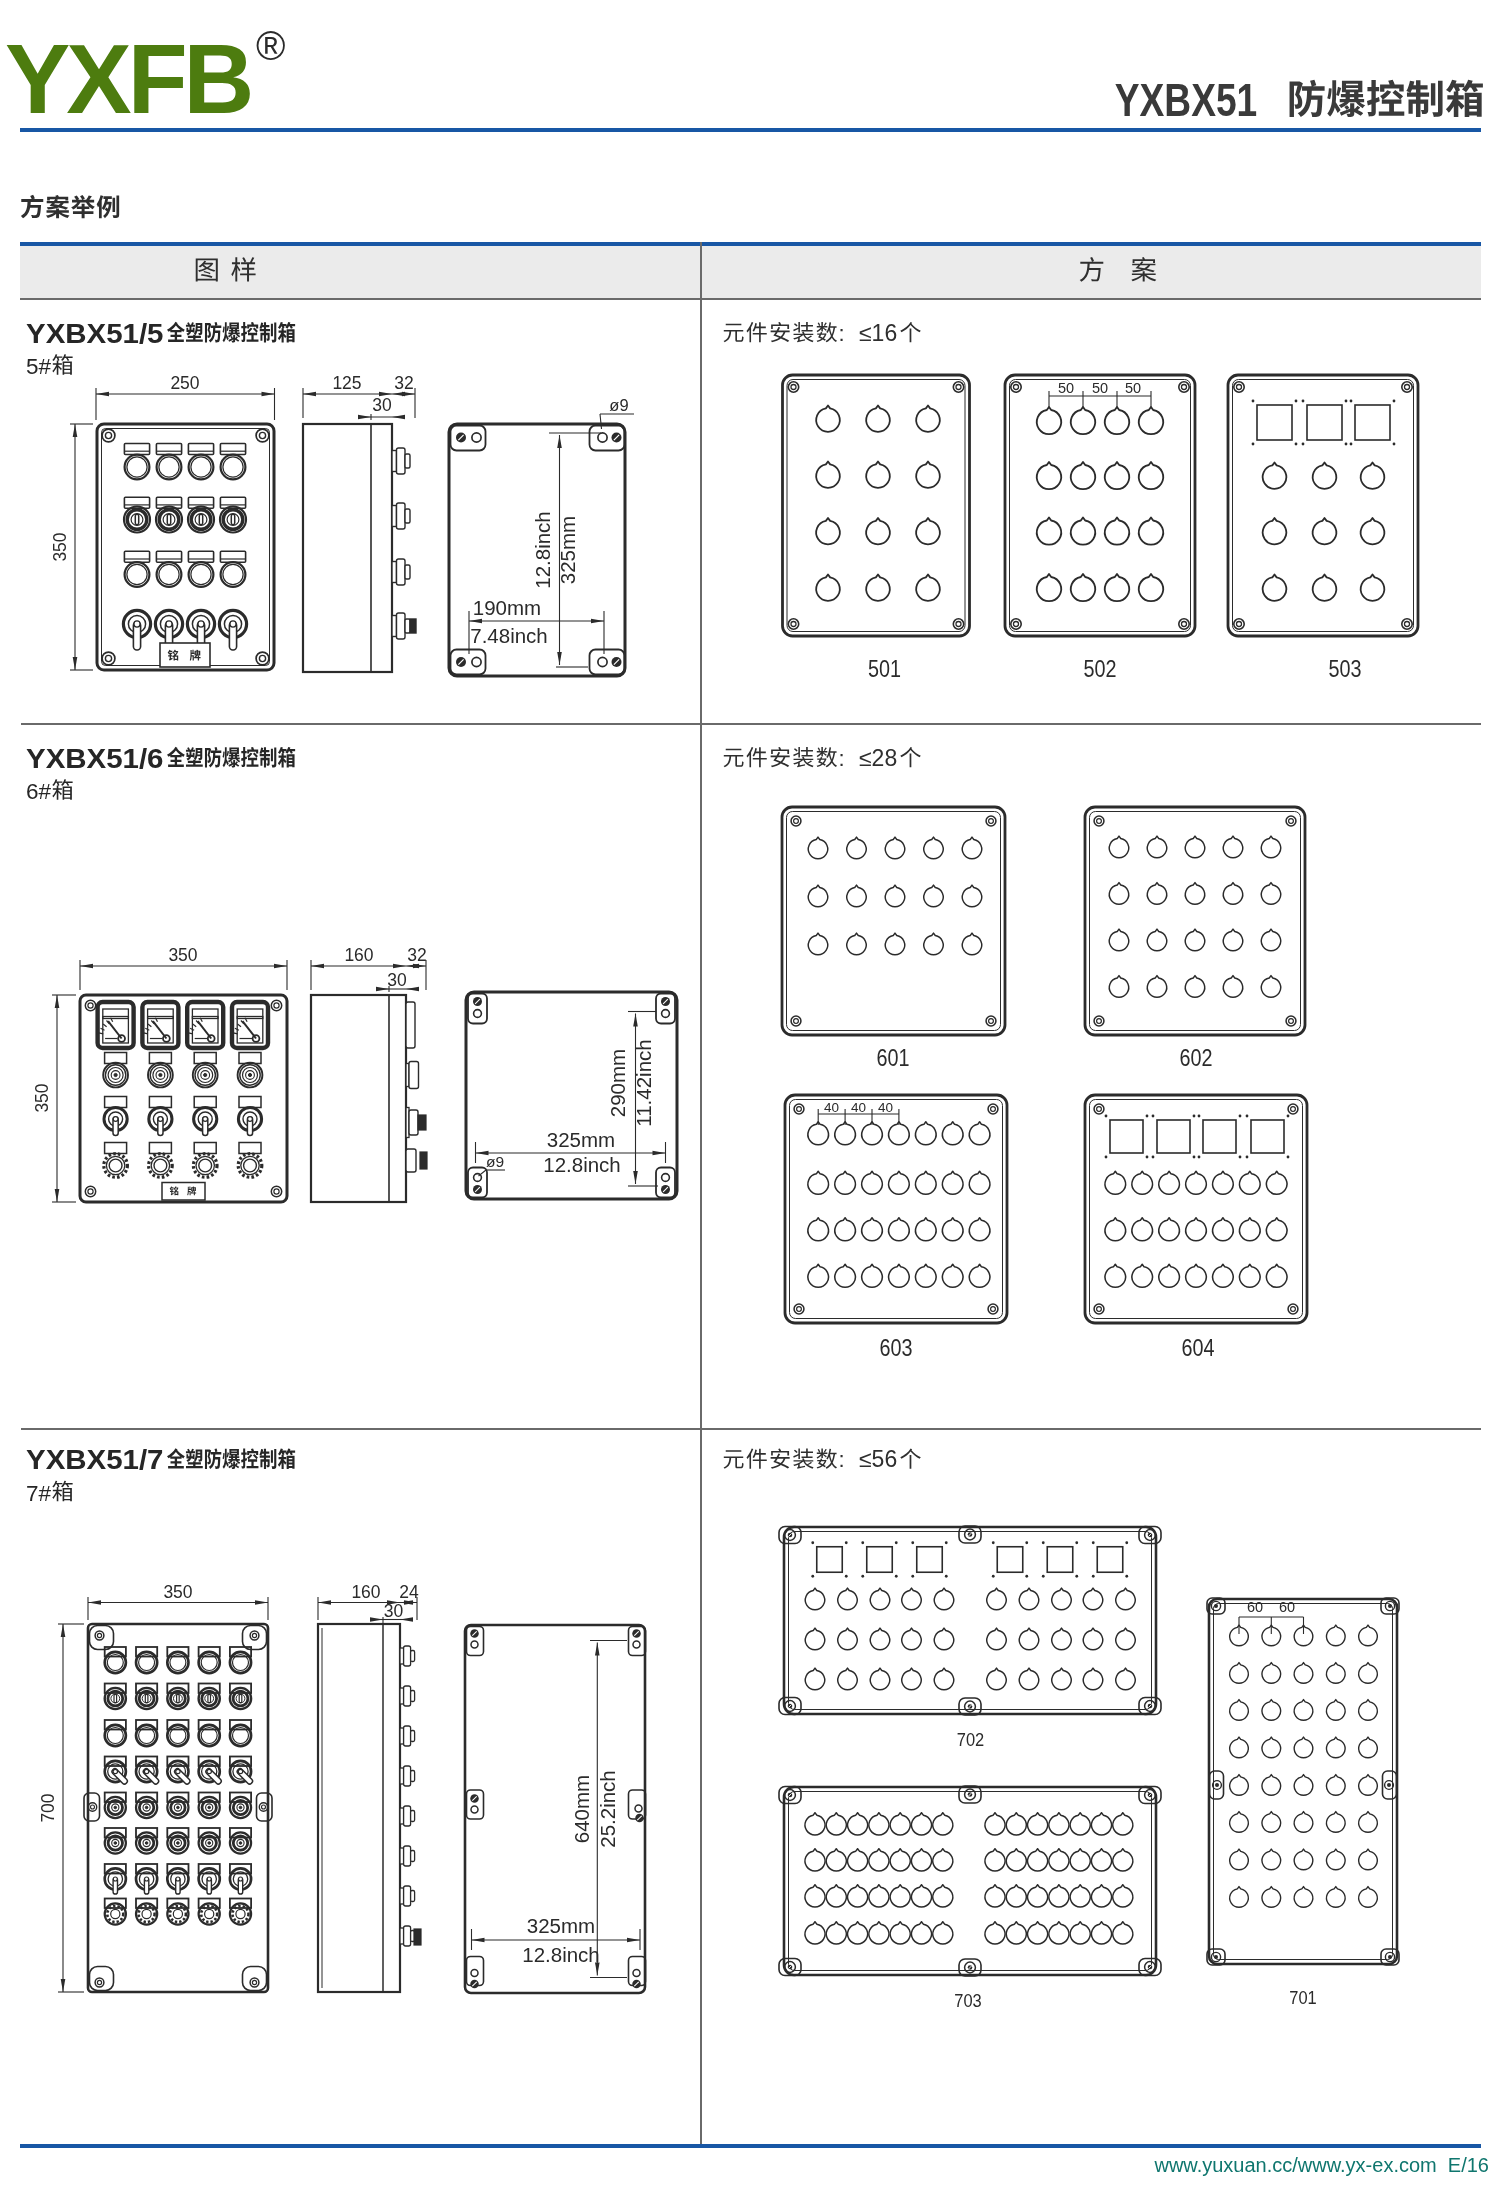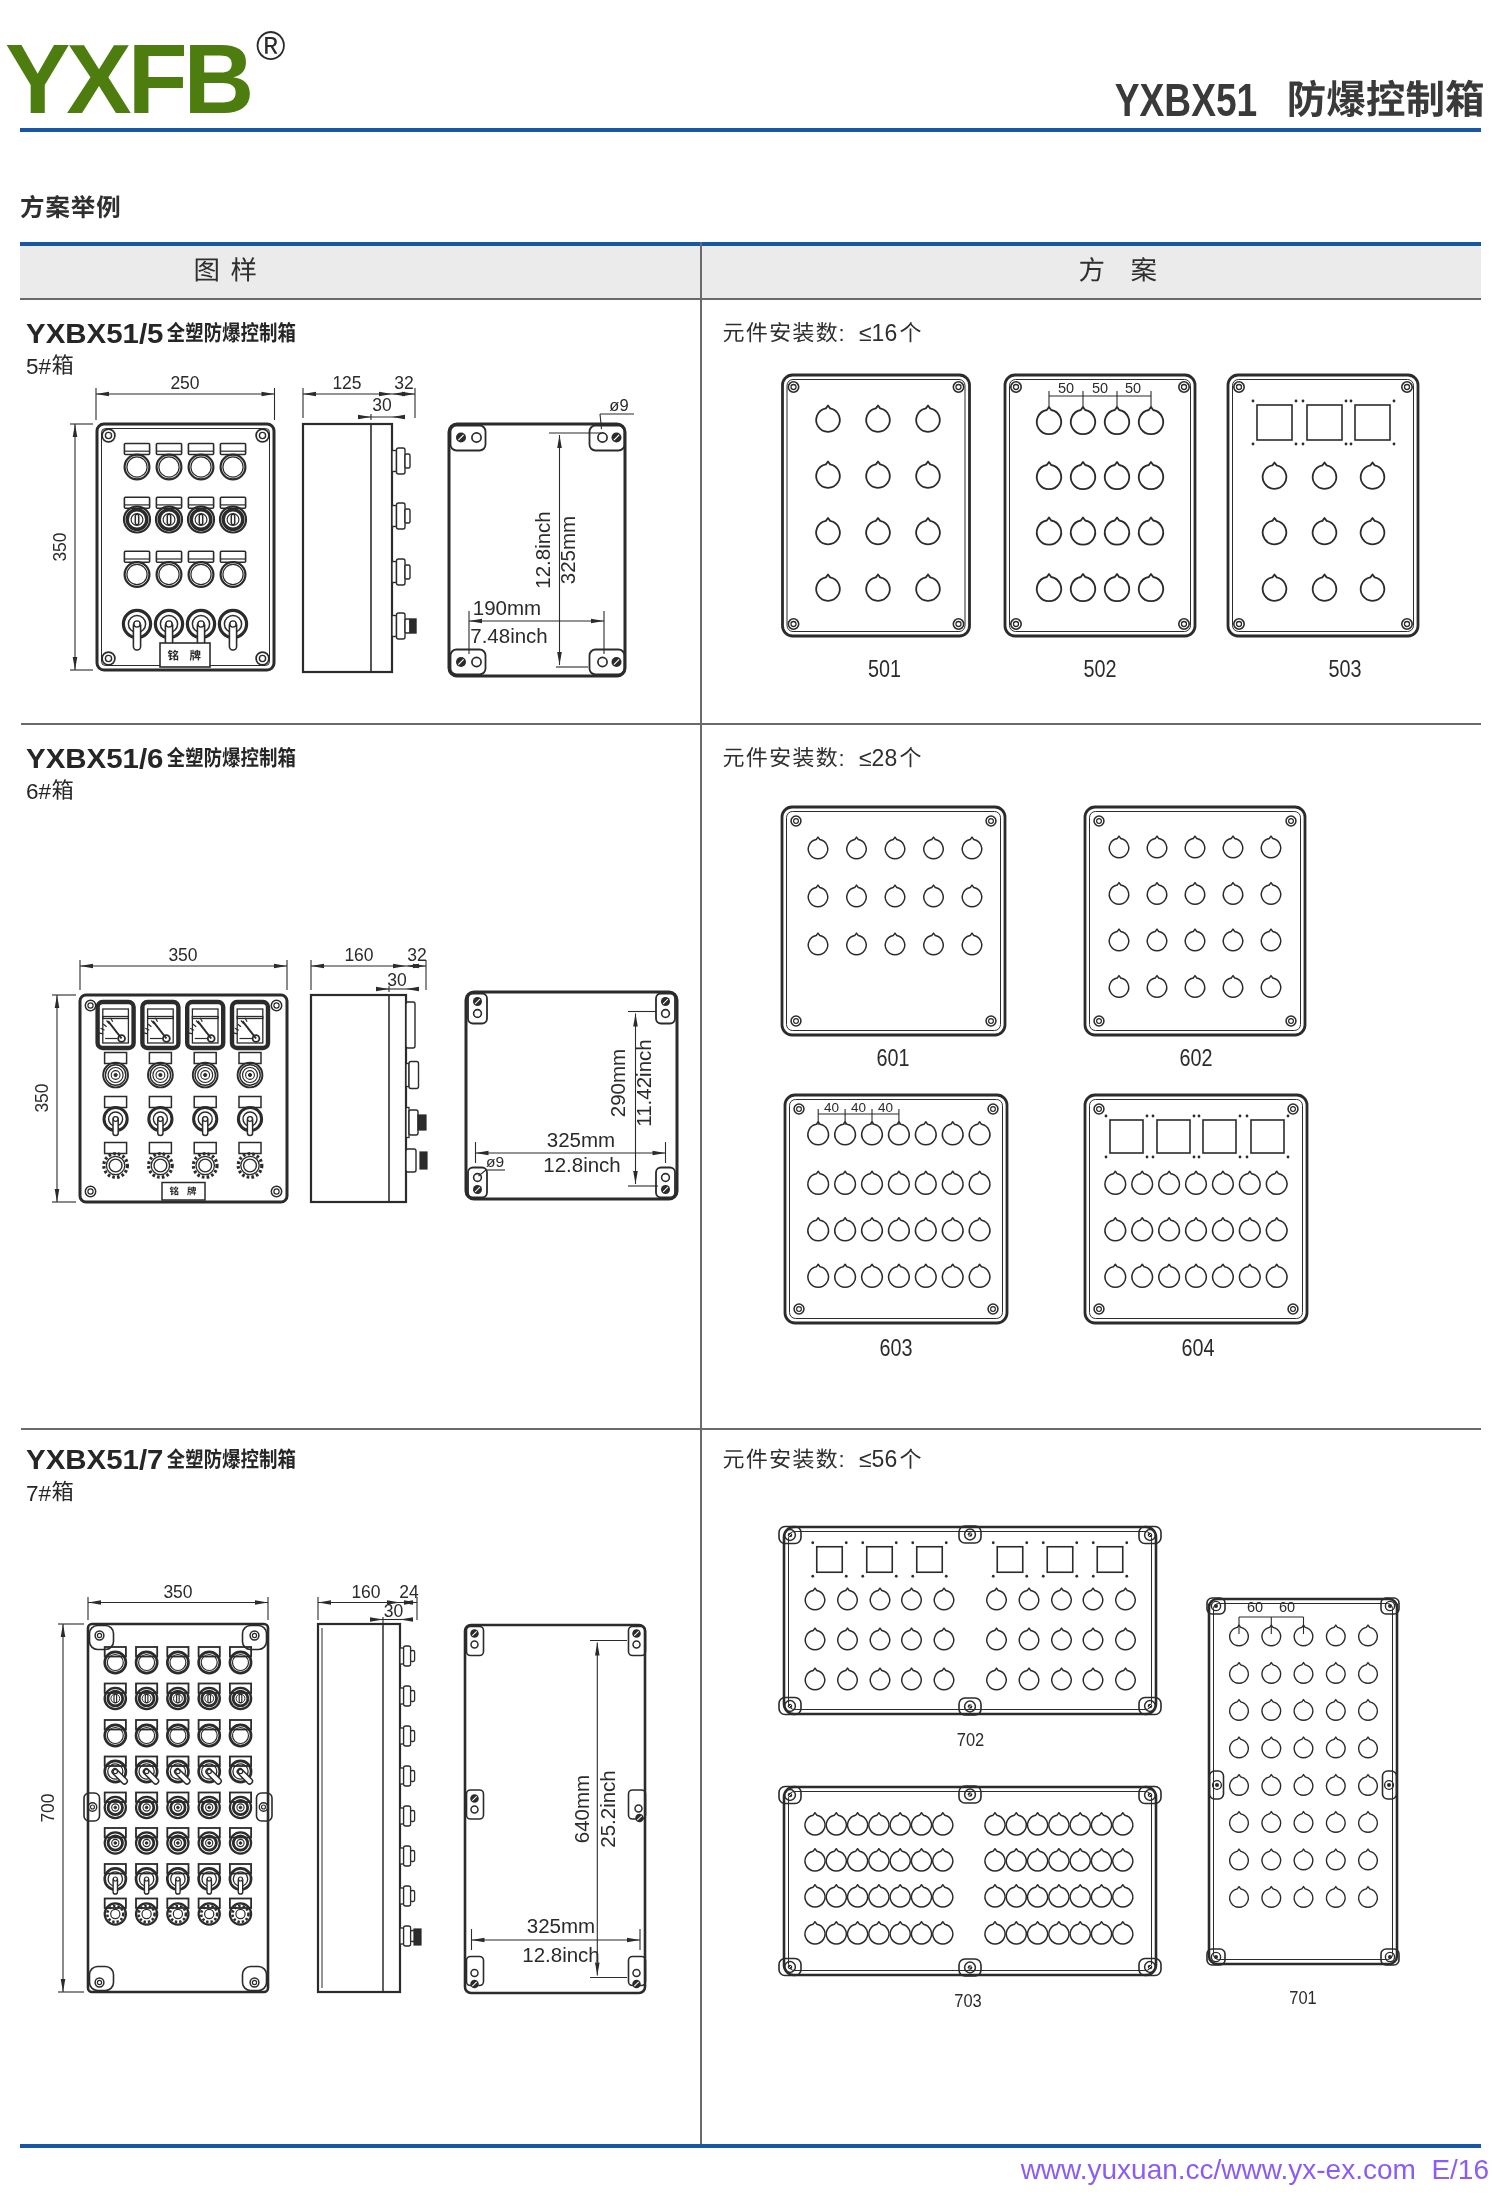--- a/index.html
+++ b/index.html
@@ -22,21 +22,21 @@
 <div class="abs" style="left:20px;top:242px;width:1461px;height:52px;background:#ebebeb;border-top:4px solid #1857a5;border-bottom:2px solid #6a6a6a;"></div>
 
 <div class="abs" style="left:699.5px;top:242px;width:2px;height:1904px;background:#6a6a6a;"></div>
 
 <div class="abs" style="left:21px;top:722.5px;width:1460px;height:2px;background:#6a6a6a;"></div>
 
 <div class="abs" style="left:21px;top:1427.5px;width:1460px;height:2px;background:#6a6a6a;"></div>
 
 <div class="abs" style="left:20px;top:2144px;width:1461px;height:4px;background:#1857a5;"></div>
 
-<div class="abs" style="right:11px;top:2154px;font-size:28px;color:#8b5cf6;text-align:right;">www.yuxuan.cc/www.yx-ex.com&nbsp; E/16</div>
+<div class="abs" style="right:11px;top:2154px;font-size:20px;color:#0f766e;text-align:right;">www.yuxuan.cc/www.yx-ex.com&nbsp; E/16</div>
 
 <svg class="abs" style="left:0;top:0" width="1500" height="2205" viewBox="0 0 1500 2205">
 <defs>
       <path id="b38450" d="M388 689V577H516C510 317 495 119 279 6C306 -16 341 -58 356 -87C531 10 594 161 619 350H782C776 144 767 61 749 41C739 30 730 26 714 26C694 26 653 27 609 32C629 -2 643 -52 645 -87C696 -89 745 -89 775 -83C808 -79 831 -69 854 -39C885 0 894 115 904 409C904 424 905 458 905 458H629L635 577H960V689H665L749 713C740 750 719 810 702 855L592 828C607 784 624 726 631 689ZM72 807V-90H184V700H274C257 630 234 537 212 472C271 404 285 340 285 293C285 265 280 244 268 235C259 229 249 227 238 227C226 227 212 227 193 228C210 198 219 151 220 121C244 120 269 120 288 123C310 126 331 133 347 145C380 169 394 211 394 278C394 336 382 406 317 485C347 565 382 676 409 764L328 811L311 807Z"></path>
       <path id="b29190" d="M65 641C61 559 47 452 24 388L95 361C120 435 134 548 135 632ZM294 677C287 614 268 523 253 466L314 441C333 493 355 578 377 647ZM455 165C477 143 501 113 511 92L583 142C571 162 545 191 523 210ZM500 646H805V608H500ZM500 752H805V715H500ZM152 839V496C152 322 139 137 25 -4C47 -20 82 -56 98 -79C157 -9 193 71 215 155C243 105 271 51 287 14L363 90C345 118 272 237 239 285C247 354 249 425 249 495V839ZM704 412V366H596V412ZM704 494H596V535H704ZM396 826V535H488V494H370V412H488V366H340V283H463C420 254 365 227 315 212C336 195 364 162 378 140C449 168 531 227 578 283H750C791 225 860 165 925 136C939 158 967 189 987 206C939 222 887 251 848 283H958V366H813V412H931V494H813V535H913V826ZM341 25 377 -56C444 -28 523 8 603 44V6C603 -4 599 -6 588 -6C578 -7 542 -7 509 -6C523 -29 539 -65 545 -91C600 -91 639 -90 669 -76C701 -63 708 -41 708 4V37C771 4 832 -32 871 -60L934 8C899 31 848 59 793 86C815 106 838 130 858 154L790 197C774 174 747 143 722 118L708 125V258H603V126C506 87 407 49 341 25Z"></path>
       <path id="b25511" d="M673 525C736 474 824 400 867 356L941 436C895 478 804 548 743 595ZM140 851V672H39V562H140V353L26 318L49 202L140 234V53C140 40 136 36 124 36C112 35 77 35 41 36C55 5 69 -45 72 -74C136 -74 180 -70 210 -52C241 -33 250 -3 250 52V273L350 310L331 416L250 389V562H335V672H250V851ZM540 591C496 535 425 478 359 441C379 420 410 375 423 352H403V247H589V48H326V-57H972V48H710V247H899V352H434C507 400 589 479 641 552ZM564 828C576 800 590 766 600 736H359V552H468V634H844V555H957V736H729C717 770 697 818 679 854Z"></path>
       <path id="b21046" d="M643 767V201H755V767ZM823 832V52C823 36 817 32 801 31C784 31 732 31 680 33C695 -2 712 -55 716 -88C794 -88 852 -84 889 -65C926 -45 938 -12 938 52V832ZM113 831C96 736 63 634 21 570C45 562 84 546 111 533H37V424H265V352H76V-9H183V245H265V-89H379V245H467V98C467 89 464 86 455 86C446 86 420 86 392 87C405 59 419 16 422 -14C472 -15 510 -14 539 3C568 21 575 50 575 96V352H379V424H598V533H379V608H559V716H379V843H265V716H201C210 746 218 777 224 808ZM265 533H129C141 555 153 580 164 608H265Z"></path>
       <path id="b31665" d="M612 268H804V203H612ZM612 356V418H804V356ZM612 115H804V48H612ZM496 524V-87H612V-49H804V-81H926V524ZM582 857C561 792 527 727 487 674V762H265C275 784 284 806 292 828L177 857C145 760 88 660 23 598C52 583 101 552 124 533C155 568 186 612 215 662H223C242 628 261 589 272 559H220V462H57V354H198C154 261 84 163 20 109C45 86 76 44 93 16C136 59 181 119 220 183V-90H335V203C366 166 396 127 414 100L490 193C467 216 381 297 335 334V354H471V462H335V559H319L379 587C371 608 358 635 344 662H478C462 642 445 624 427 609C455 594 506 561 529 541C560 573 592 615 620 661H657C687 620 717 571 730 539L832 580C822 603 803 632 783 661H957V761H673C682 783 691 805 699 828Z"></path>
       <path id="b26041" d="M416 818C436 779 460 728 476 689H52V572H306C296 360 277 133 35 5C68 -20 105 -62 123 -94C304 10 379 167 412 335H729C715 156 697 69 670 46C656 35 643 33 621 33C591 33 521 34 452 40C475 8 493 -43 495 -78C562 -81 629 -82 668 -77C714 -73 746 -63 776 -30C818 13 839 126 857 399C859 415 860 451 860 451H430C434 491 437 532 440 572H949V689H538L607 718C591 758 561 818 534 863Z"></path>
       <path id="b26696" d="M46 235V136H352C266 81 141 38 21 17C46 -6 79 -51 95 -80C219 -50 345 9 437 83V-89H557V89C652 11 781 -49 907 -79C924 -48 958 -2 984 23C863 42 737 83 649 136H957V235H557V304H437V235ZM406 824 427 782H71V629H182V684H398C383 660 365 635 346 610H54V516H267C234 480 201 447 171 419C235 409 299 398 361 386C276 368 176 358 58 353C75 329 91 292 100 261C287 275 433 298 545 346C659 318 759 288 833 259L930 340C858 365 765 391 662 416C697 444 726 477 751 516H946V610H477L516 661L441 684H816V629H931V782H552C540 806 523 835 510 858ZM618 516C593 488 564 465 528 445C471 457 412 468 354 477L392 516Z"></path>

